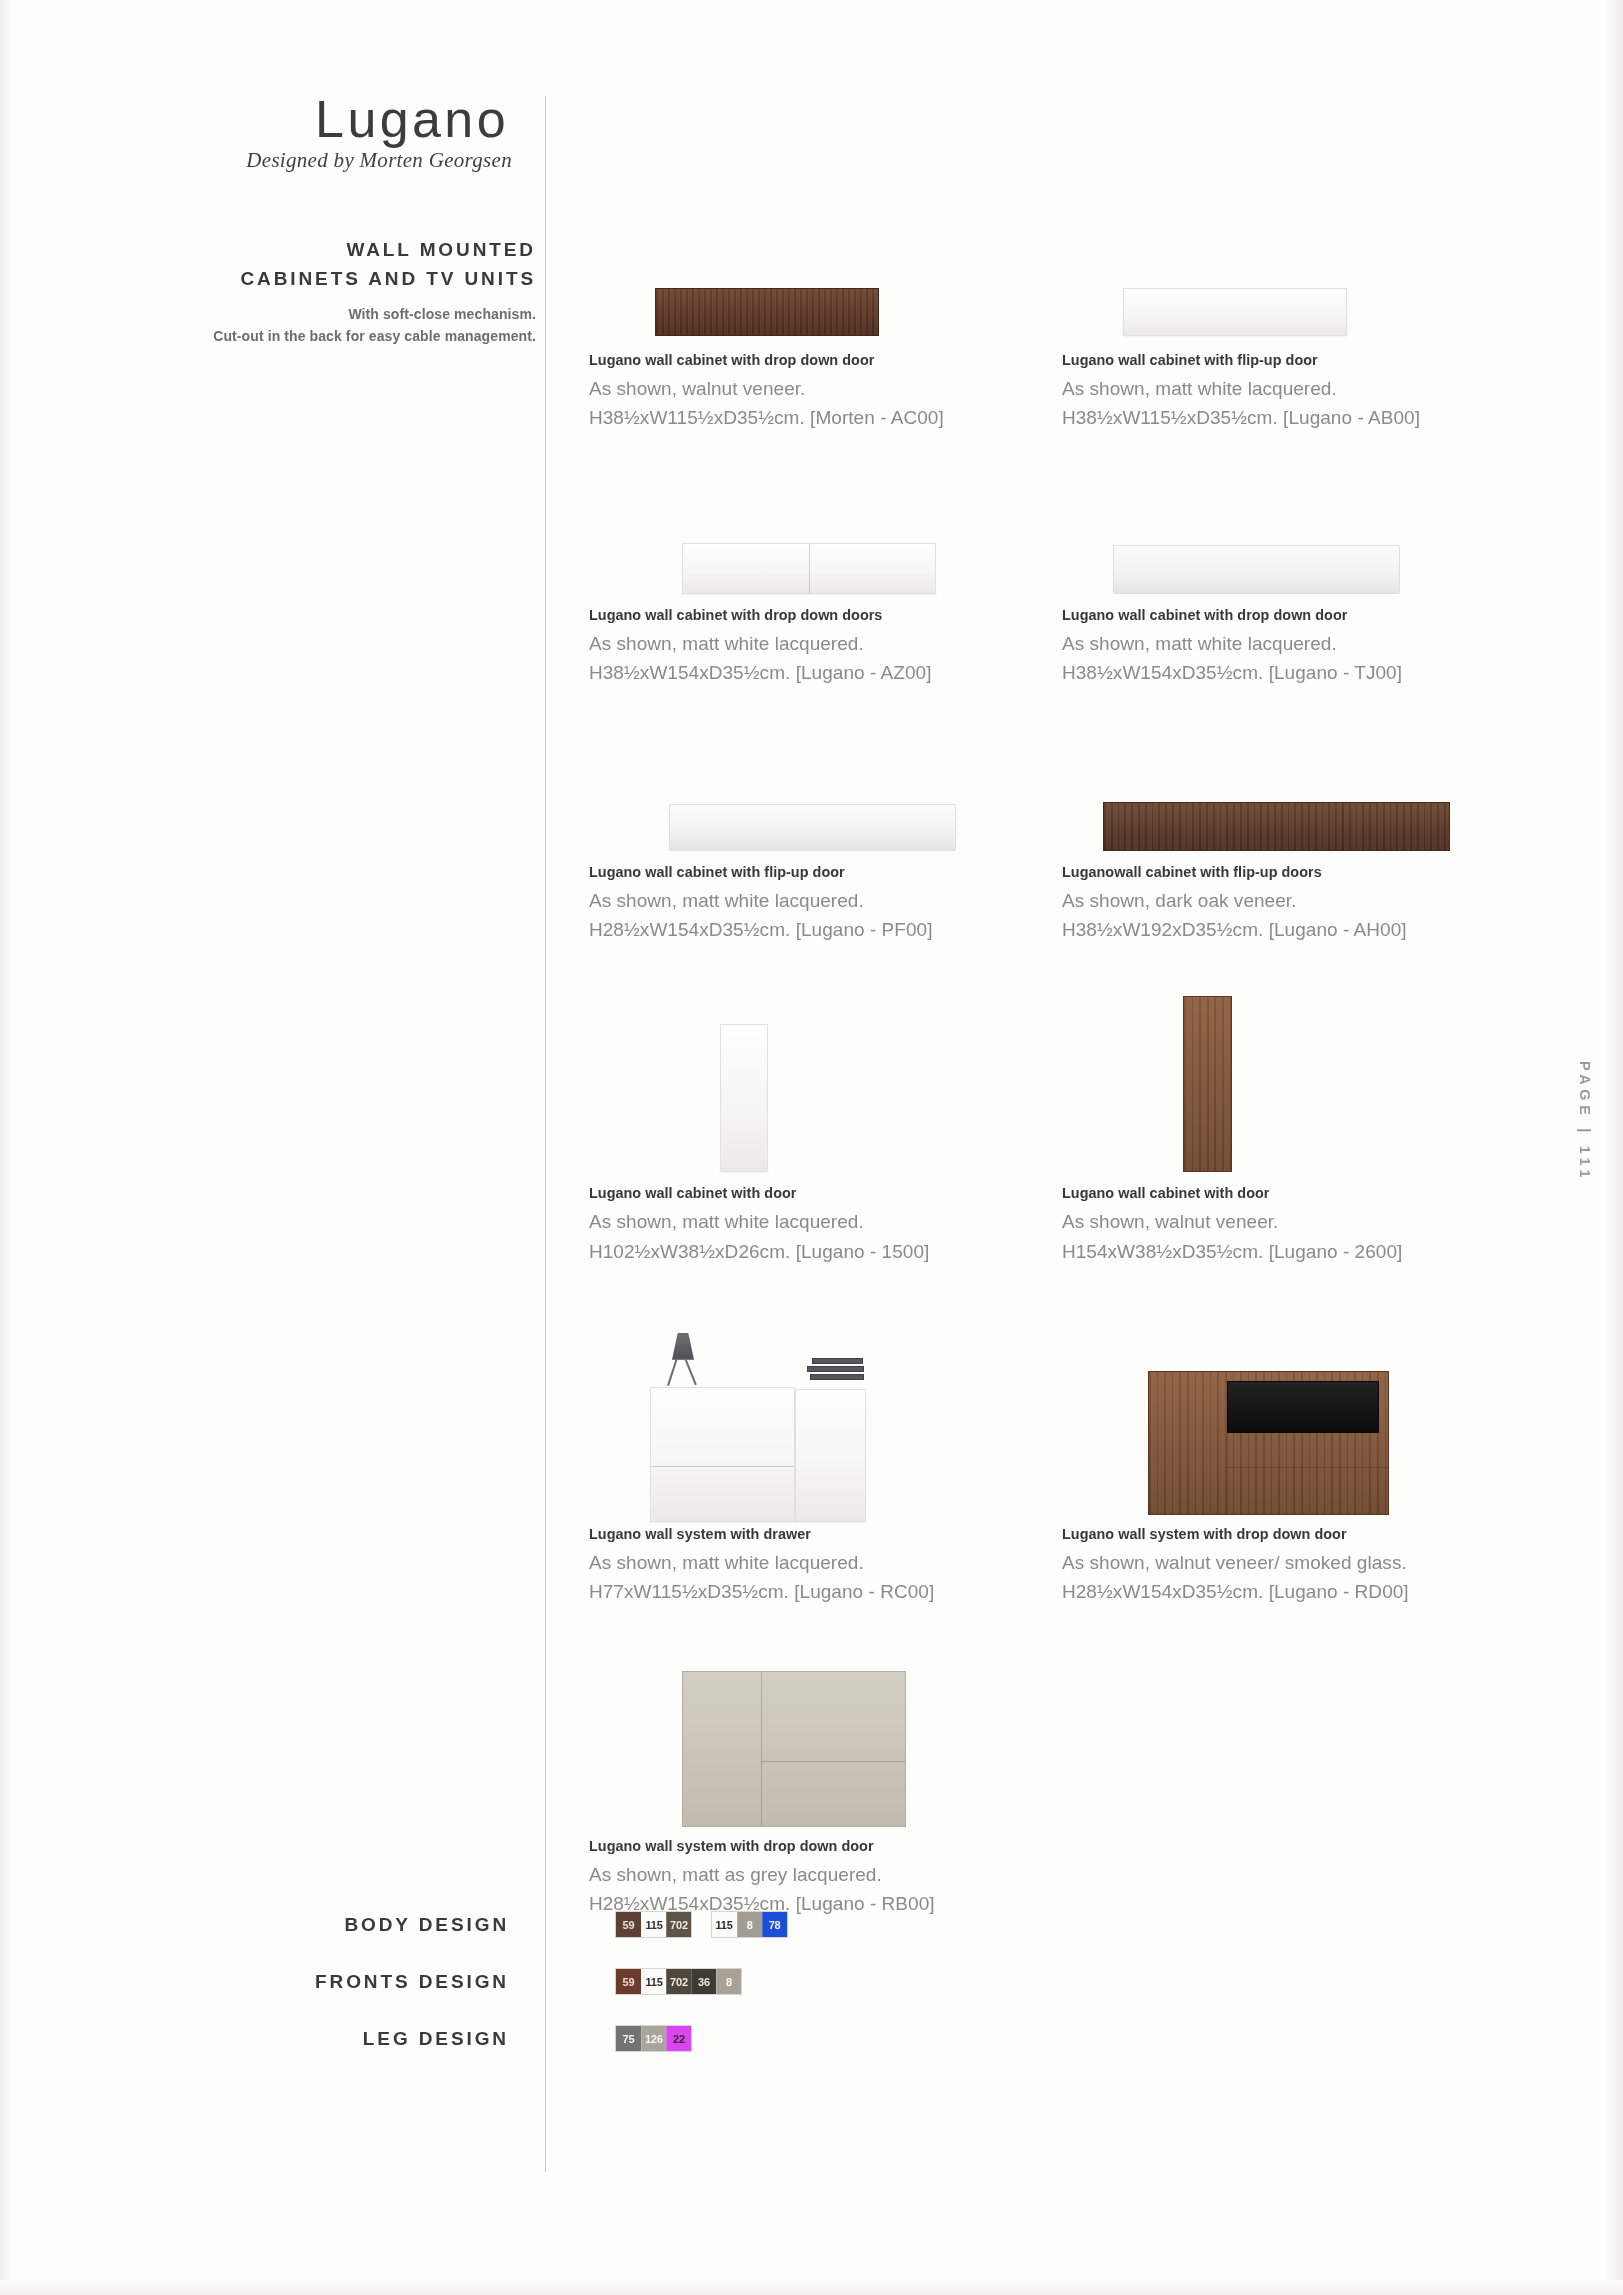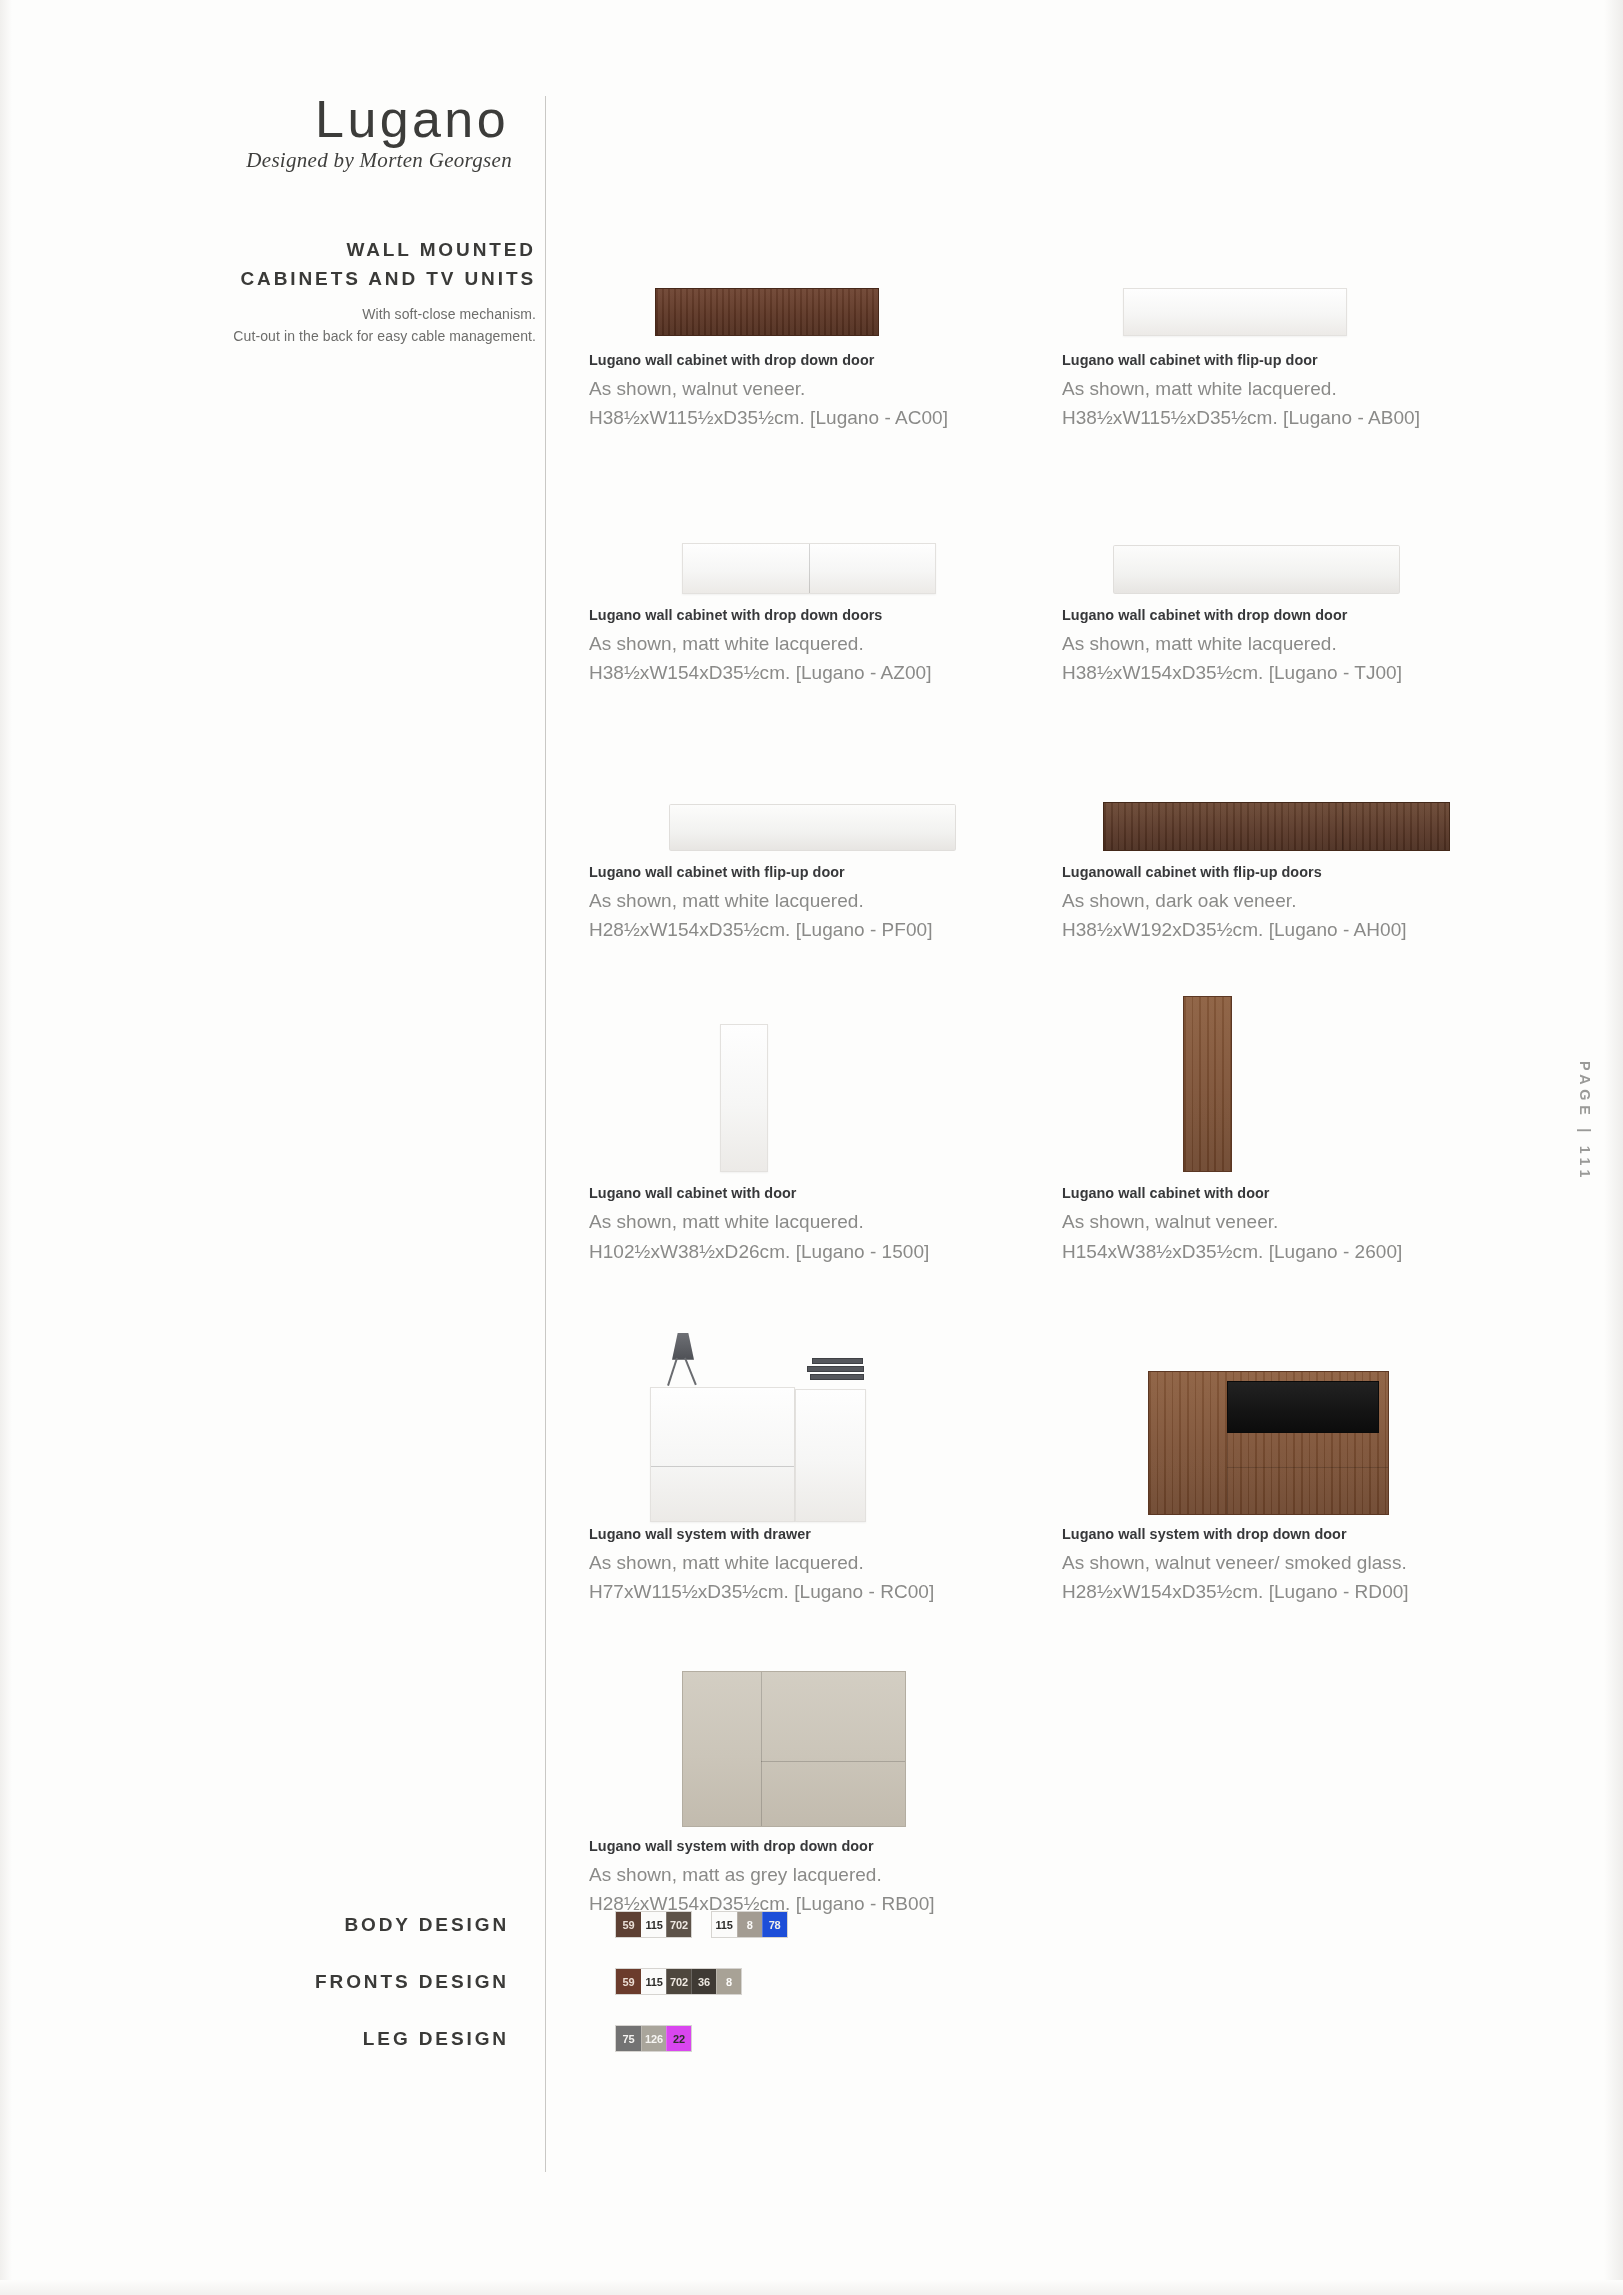--- a/index.html
+++ b/index.html
@@ -67,21 +67,21 @@
     font-size: 19px;
     font-weight: 700;
     letter-spacing: 2.9px;
     line-height: 1.5;
     color: #3a3a38;
   }
   #category .line { display: block; }
   #blurb {
     margin-top: 11px;
     font-size: 14px;
-    font-weight: 400;
+    font-weight: 700;
     color: #6d6d6b;
     line-height: 1.55;
     letter-spacing: 0.1px;
   }
   #blurb .line { display: block; }
 
   
   #grid {
     position: absolute;
     left: 589px;
@@ -235,21 +235,21 @@
 
     <div class="prow">
 
       <div class="pcell">
         <div class="shot" style="height:135px;">
           <div class="unit walnut" style="width:224px;height:48px;margin-left:66px;margin-bottom:15px;"></div>
         </div>
         <div class="caption">
           <div class="cap-title">Lugano wall cabinet with drop down door</div>
           <div class="cap-line">As shown, walnut veneer.</div>
-          <div class="cap-line cap-dims">H38½xW115½xD35½cm. [Lugano - AC00]</div>
+          <div class="cap-line cap-dims">H38½xW115½xD35½cm. [Morten - AC00]</div>
         </div>
       </div>
 
       <div class="pcell">
         <div class="shot" style="height:135px;">
           <div class="unit white-lacq" style="width:224px;height:48px;margin-left:61px;margin-bottom:15px;"></div>
         </div>
         <div class="caption">
           <div class="cap-title">Lugano wall cabinet with flip-up door</div>
           <div class="cap-line">As shown, matt white lacquered.</div>

